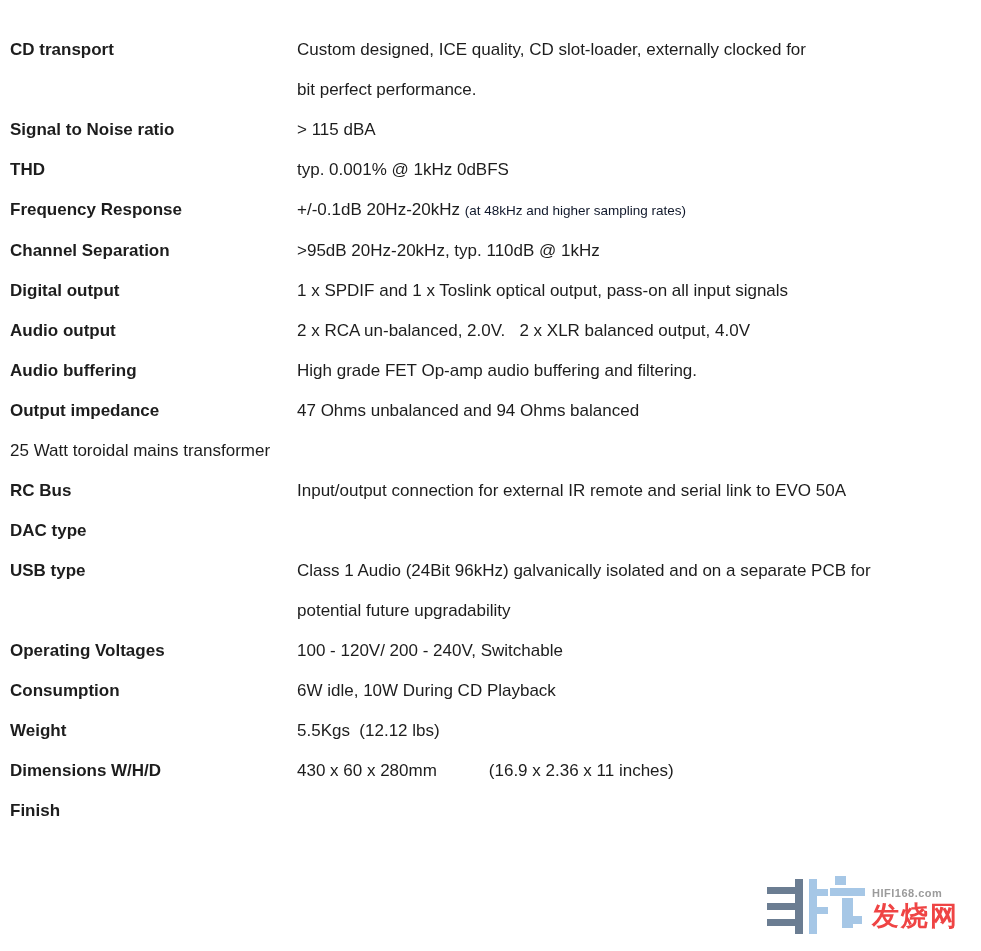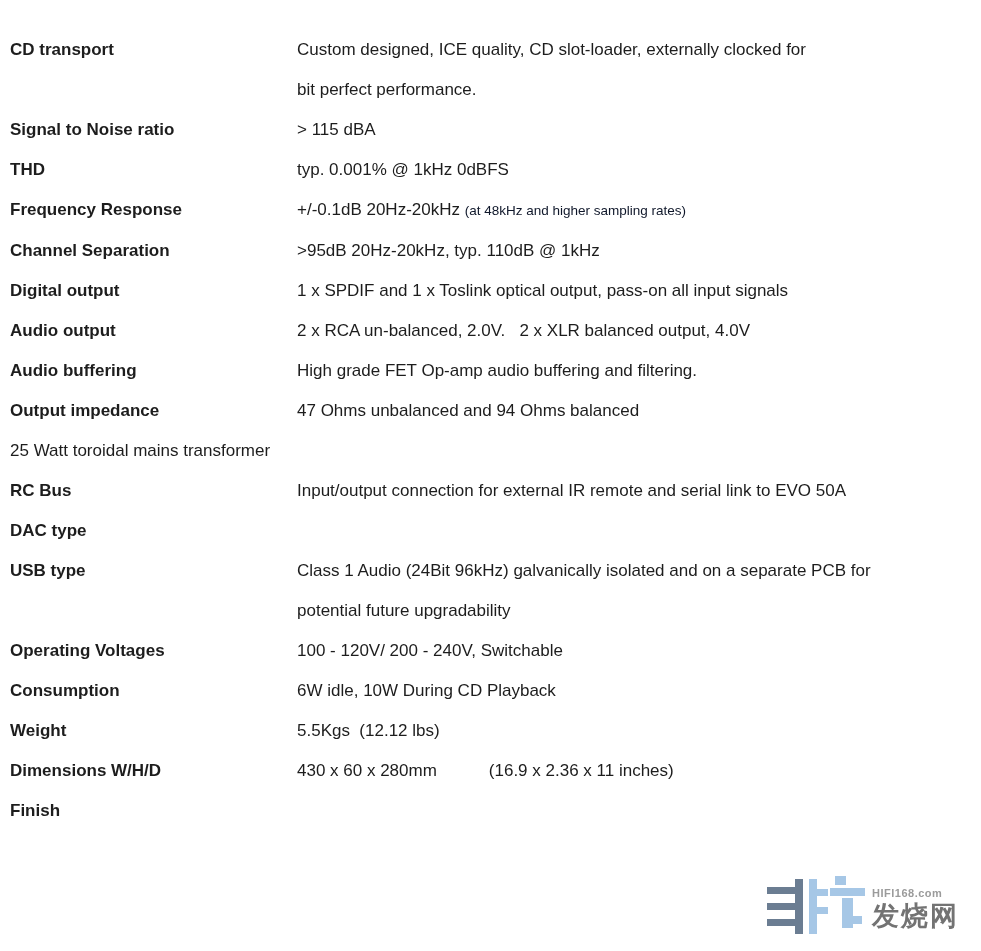--- a/index.html
+++ b/index.html
@@ -180,17 +180,17 @@
         <rect x="50" y="13" width="11" height="7"></rect>
         <rect x="50" y="31" width="11" height="7"></rect>
         <rect x="68" y="0" width="11" height="9"></rect>
         <rect x="63" y="12" width="35" height="8"></rect>
         <rect x="75" y="22" width="11" height="30"></rect>
         <rect x="86" y="40" width="9" height="8"></rect>
       </g>
     </svg>
     <div class="wm-text">
       <div class="wm-domain" style="color: rgb(155, 155, 155);">HIFI168.com</div>
-      <div class="wm-site" style="color: #737373;">发烧网</div>
+      <div class="wm-site" style="color: #ef4444;">发烧网</div>
     </div>
   </div>
 
 </div>
 
 </body></html>

